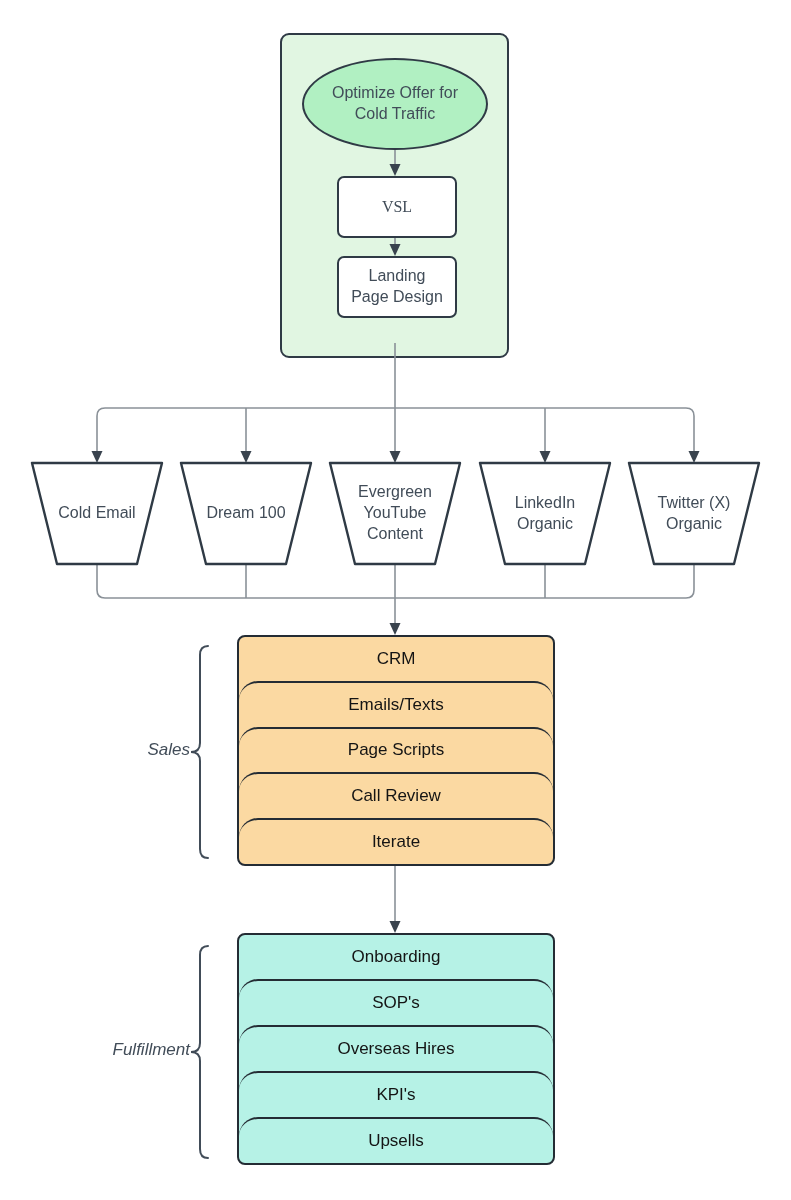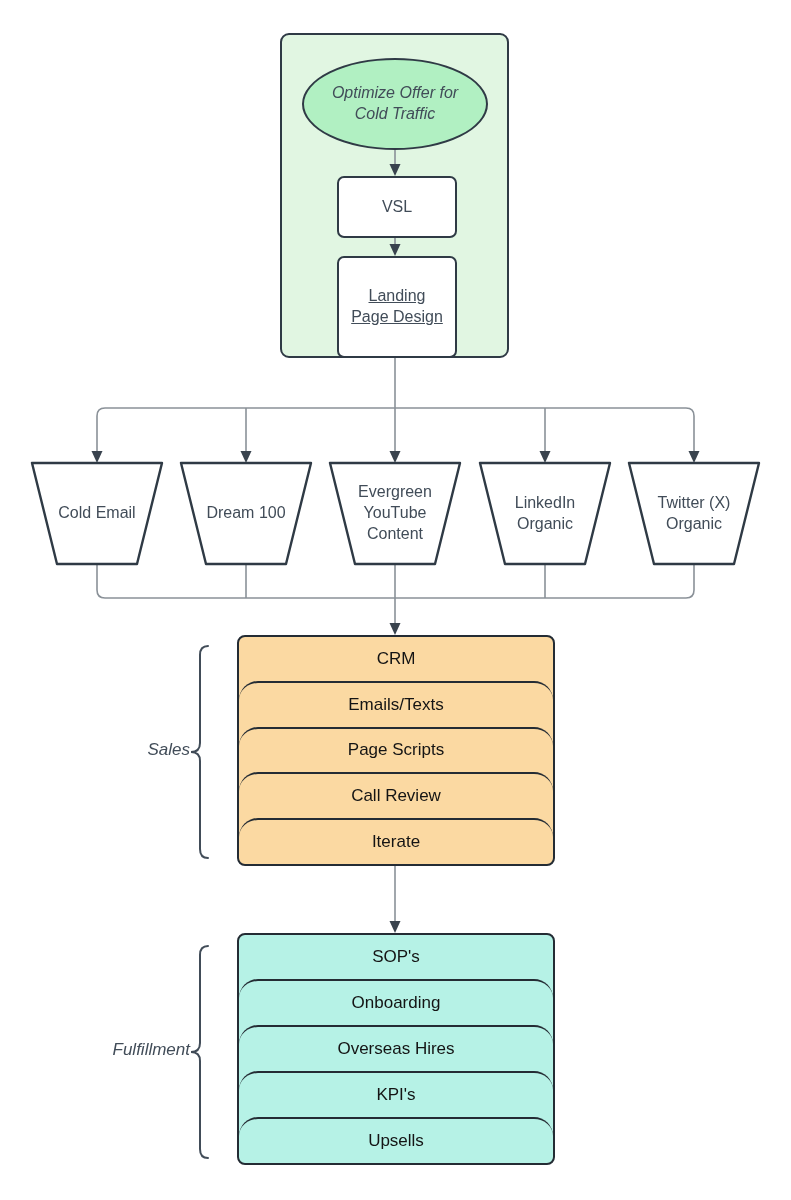--- a/index.html
+++ b/index.html
@@ -21,25 +21,25 @@
   .canvas{position:relative;width:791px;height:1200px;background:var(--page-bg);overflow:hidden;}
 
   .shape{position:absolute;display:flex;align-items:center;justify-content:center;
          text-align:center;color:var(--shape-text);font-size:16px;line-height:1.3;
          white-space:pre-line;}
 
   .container-box{position:absolute;left:280px;top:33px;width:229px;height:325px;
          background:var(--container-fill);border:2px solid var(--shape-border);border-radius:9px;}
 
   .ellipse{left:302px;top:58px;width:186px;height:92px;background:var(--ellipse-fill);
-         border:2px solid var(--shape-border);border-radius:50%;font-style:italic;}
+         border:2px solid var(--shape-border);border-radius:50%;}
 
   .proc{background:var(--process-fill);border:2px solid var(--shape-border);border-radius:7px;}
-  .vsl{left:337px;top:176px;width:120px;height:62px;}
-  .lpd{left:337px;top:256px;width:120px;height:102px;text-decoration:underline;}
+  .vsl{left:337px;top:176px;width:120px;height:62px;font-family:Liberation Serif, serif;}
+  .lpd{left:337px;top:256px;width:120px;height:62px;}
 
   .connectors{position:absolute;left:0;top:0;width:791px;height:1200px;pointer-events:none;}
   .connectors path.wire{stroke:var(--line);stroke-width:1.6;fill:none;}
   .connectors path.brace{stroke:var(--brace);stroke-width:2;fill:none;stroke-linecap:round;}
   .connectors polygon.head{fill:var(--arrowhead);}
 
   .trap{position:absolute;width:134px;height:105px;top:461px;}
   .trap svg{position:absolute;left:0;top:0;}
   .trap-label{position:absolute;left:12px;right:12px;top:0;bottom:0;display:flex;
          align-items:center;justify-content:center;text-align:center;
@@ -144,21 +144,21 @@
   <div class="stack sales">
     <div class="row">CRM</div>
     <div class="row">Emails/Texts</div>
     <div class="row">Page Scripts</div>
     <div class="row">Call Review</div>
     <div class="row">Iterate</div>
   </div>
   <div class="brace-label sales">Sales</div>
 
   <div class="stack fulfillment">
+    <div class="row">Onboarding</div>
     <div class="row">SOP's</div>
-    <div class="row">Onboarding</div>
     <div class="row">Overseas Hires</div>
     <div class="row">KPI's</div>
     <div class="row">Upsells</div>
   </div>
   <div class="brace-label fulfillment">Fulfillment</div>
 
 </div>
 
 </body></html>

